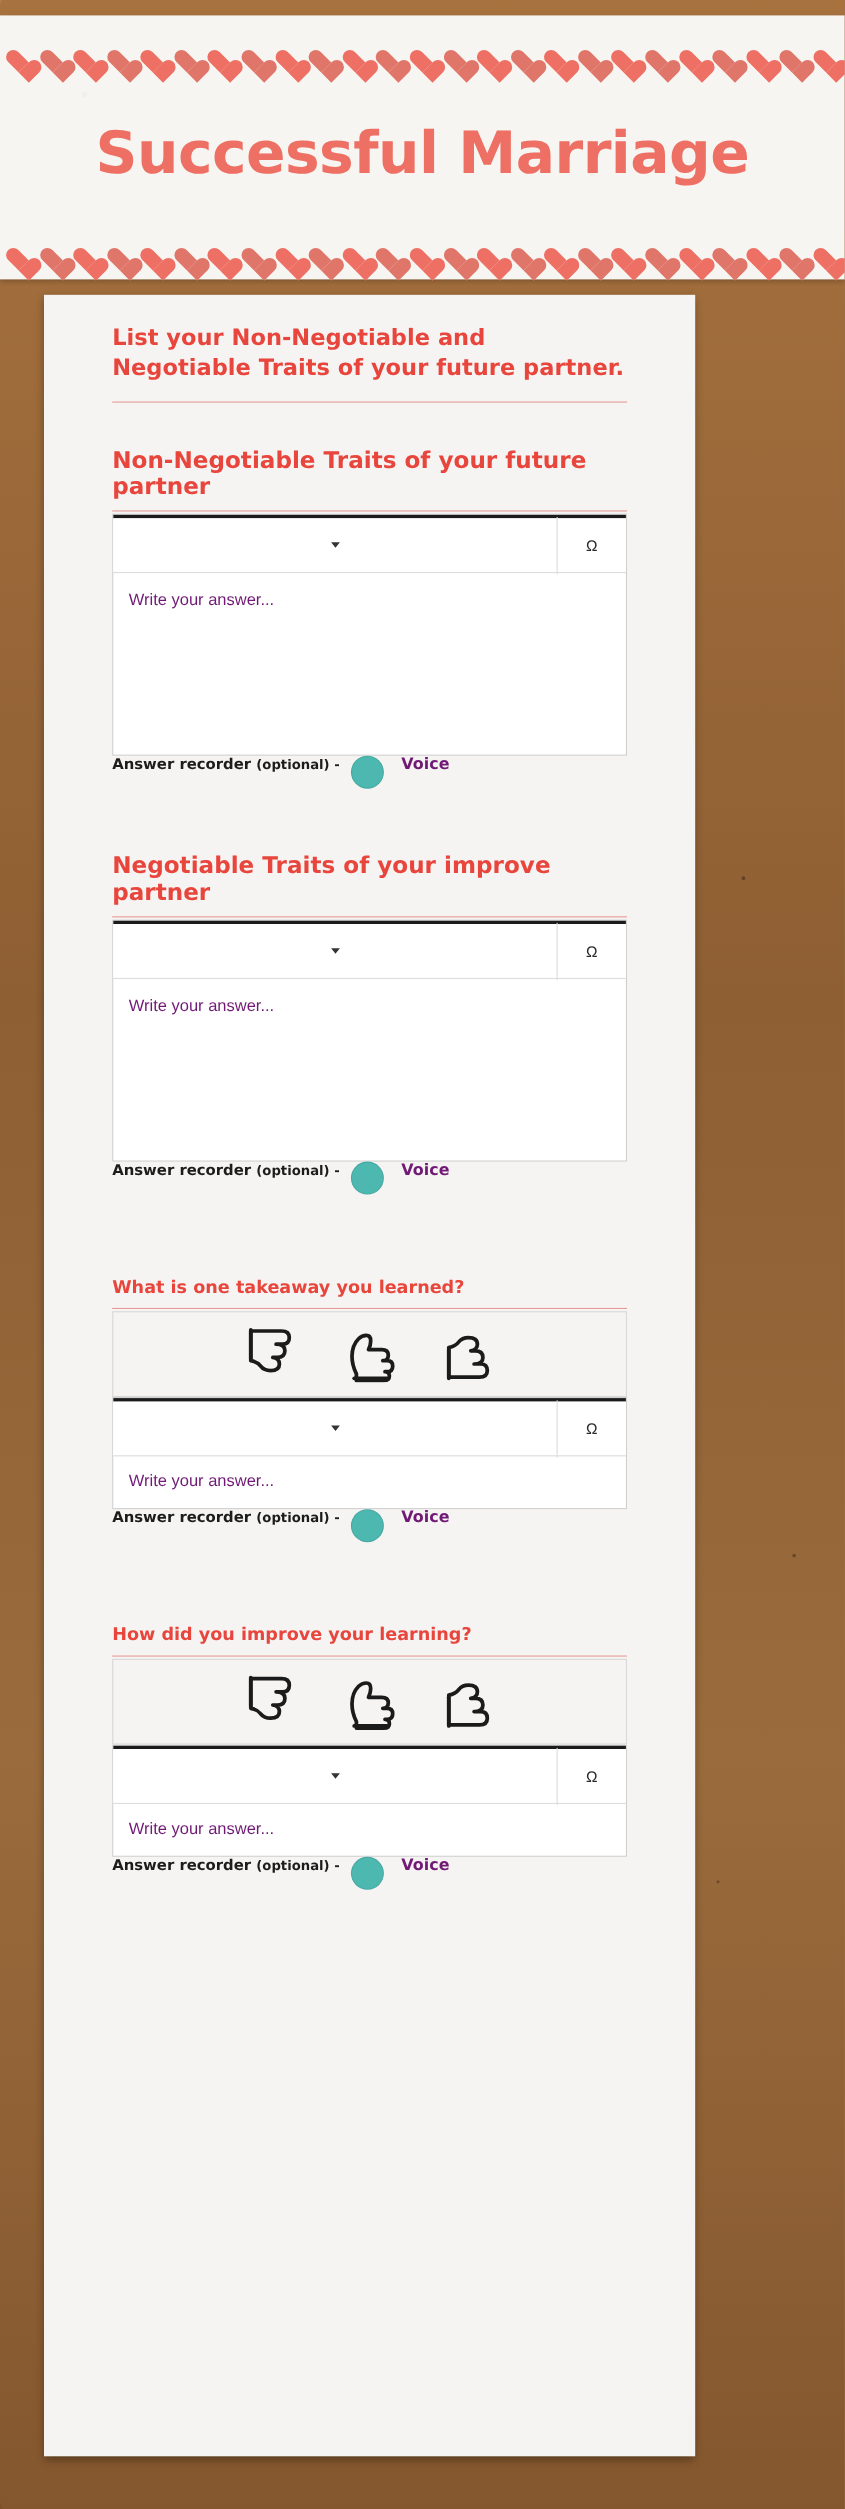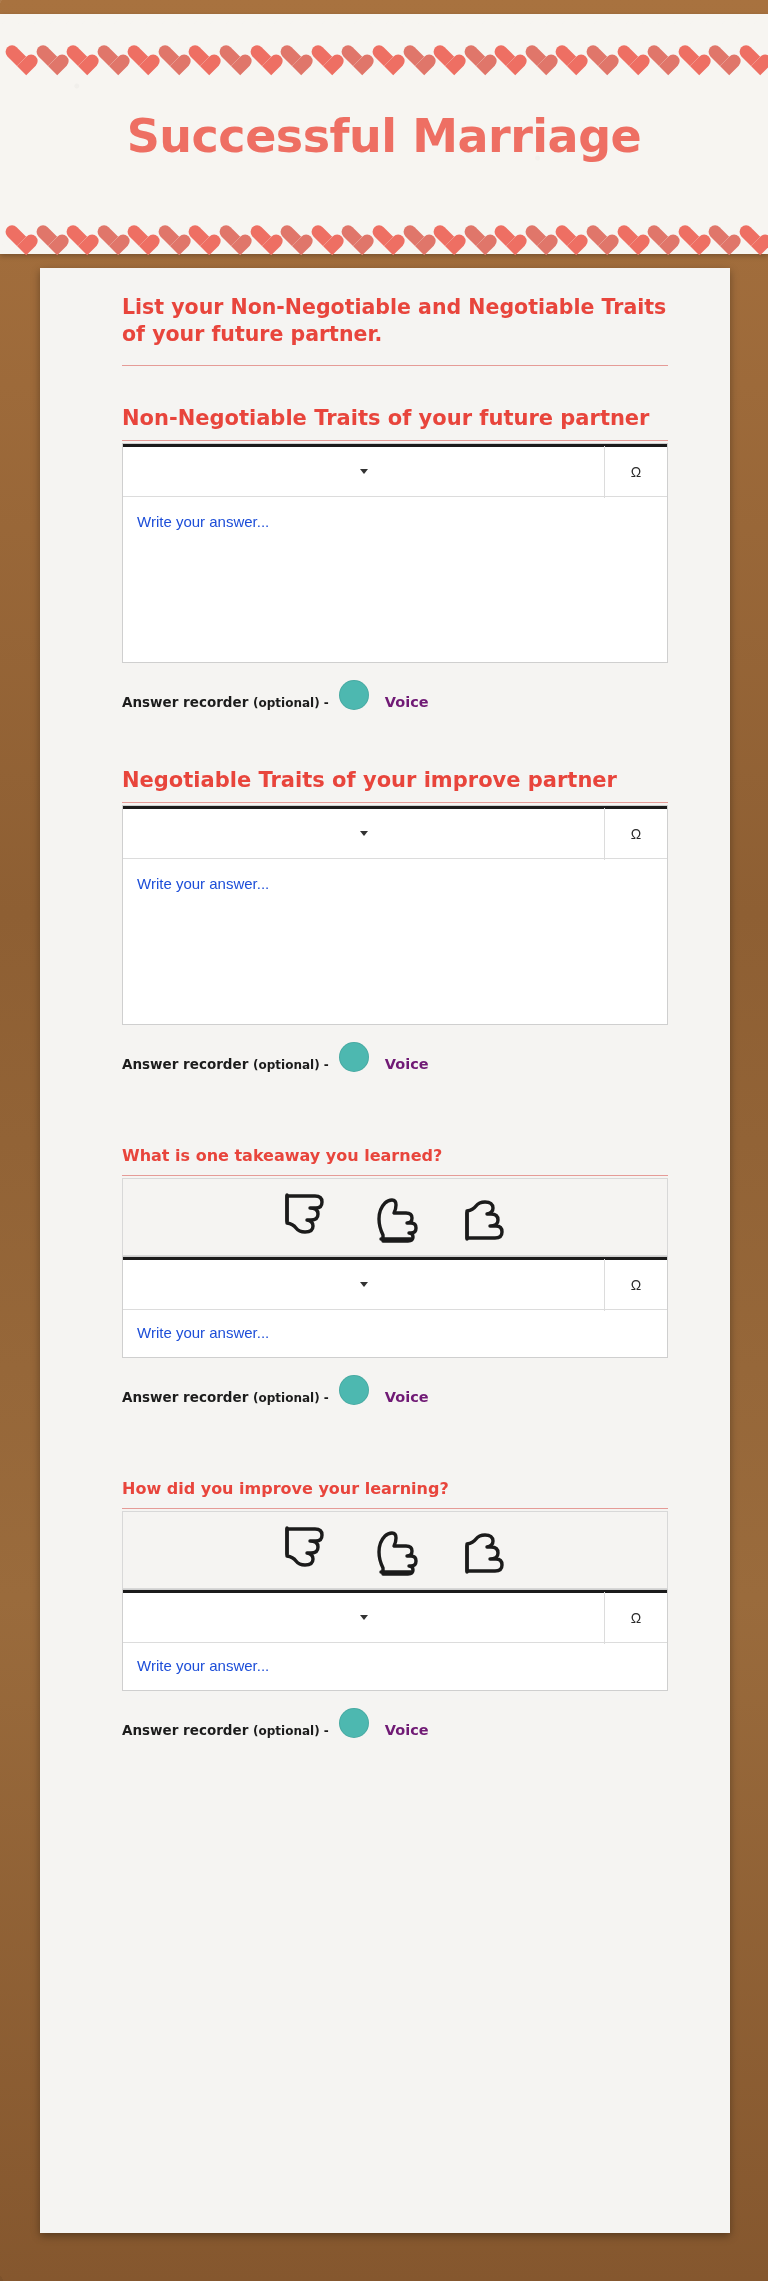--- a/index.html
+++ b/index.html
@@ -71,31 +71,30 @@
     content:""; position:absolute; top:2px; width:13px; height:20px;
     border-radius:13px 13px 0 0; background:#ee6f63;
   }
   .heart::before{ left:13px; transform:rotate(-45deg); transform-origin:0 100%; }
   .heart::after{ left:13px; transform:rotate(45deg); transform-origin:0 100%; }
   .heart.alt::before, .heart.alt::after{ background:#e0766a; }
 
   .title{
     position:absolute; left:0; top:95px; width:768px;
     text-align:center;
-    font-size:46px; font-weight:bold; letter-spacing:-0.5px;
+    font-size:53px; font-weight:bold; letter-spacing:-0.5px;
     color:#ee6f63;
     font-family:"DejaVu Sans", sans-serif;
   }
 
   
   .sheet{
-    position:absolute; left:40px; top:268px; width:690px; height:1965px;
+    position:absolute; left:40px; top:268px; width:592px; height:1965px;
     background:#f5f4f2;
     box-shadow:0 3px 8px rgba(0,0,0,.35);
-    padding-left:20px;
   }
   .inner{ padding:26px 62px 40px 62px; }
 
   .prompt{
     color:#e8453c; font-weight:bold; font-size:20.5px; line-height:1.3;
     font-family:"DejaVu Sans", sans-serif;
     padding-bottom:18px;
     border-bottom:1px solid #e59b97;
     margin:0 0 40px 0;
   }
@@ -120,29 +119,28 @@
   }
   .tb-font{ flex:1 1 auto; }
   .tb-sep{ width:1px; height:52px; background:#dcdcdc; flex:0 0 auto; }
   .tb-omega{ width:62px; font-size:14px; color:#2b2b2b; }
   .caret{
     width:0; height:0; border-left:4px solid transparent;
     border-right:4px solid transparent; border-top:5px solid #333;
   }
   .editor-body{
     border-top:1px solid #dcdcdc;
-    color:#1d4ed8; font-size:15px; padding:16px 14px;
+    color:#701a75; font-size:15px; padding:16px 14px;
     font-family:"Liberation Sans", sans-serif;
   }
   .editor-body.tall{ height:166px; }
   .editor-body.short{ height:48px; padding-top:14px; }
 
   .rec-row{
-    display:flex; align-items:flex-end; gap:0;
-    margin-top:17px;
+    display:flex; align-items:flex-start; gap:0;
   }
   .rec-label{ font-size:13.5px; font-weight:bold; color:#1c1c1c; font-family:"DejaVu Sans", sans-serif; }
   .rec-label .opt{ font-size:12px; font-weight:bold; }
   .rec-btn{
     width:30px; height:30px; border-radius:50%;
     background:#4db8b0; margin:0 16px 0 10px; flex:0 0 auto;
     box-shadow:inset 0 0 0 1px rgba(0,0,0,.08);
   }
   .rec-voice{ font-size:14.5px; font-weight:bold; color:#701a75; font-family:"DejaVu Sans", sans-serif; }
 

